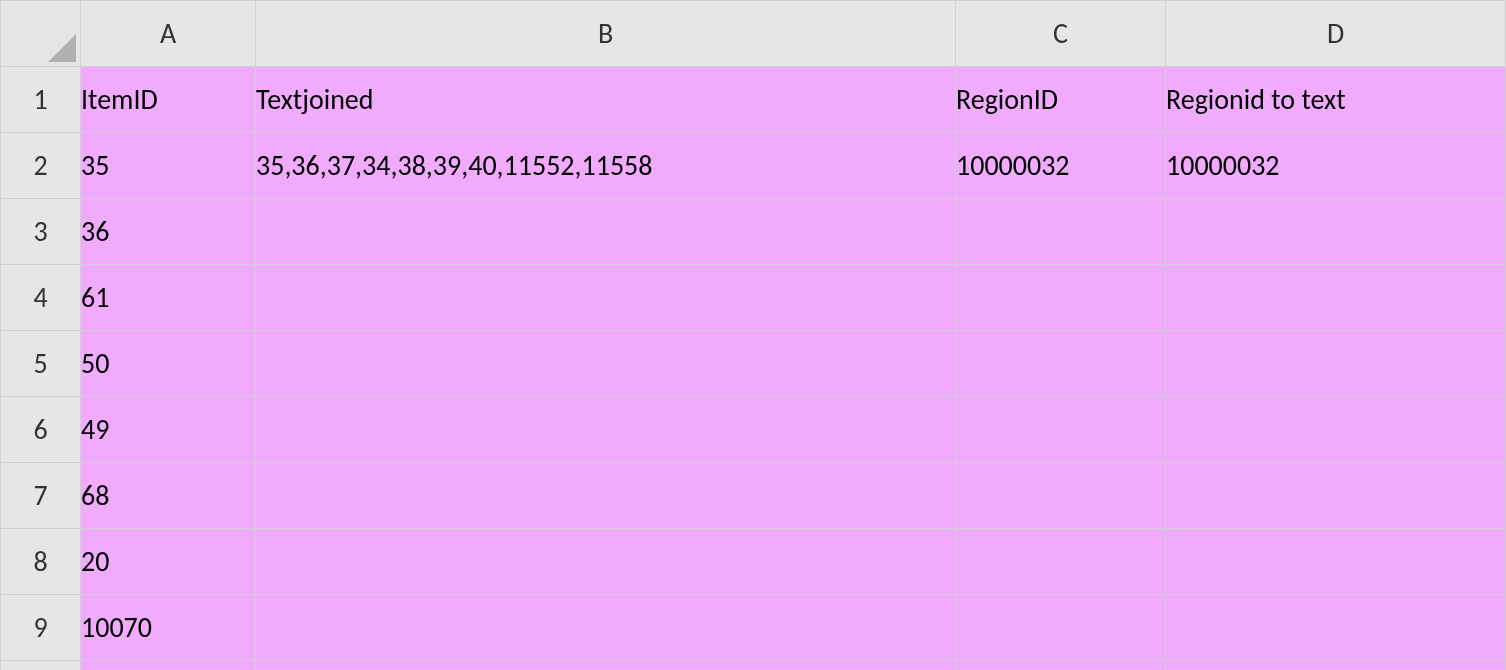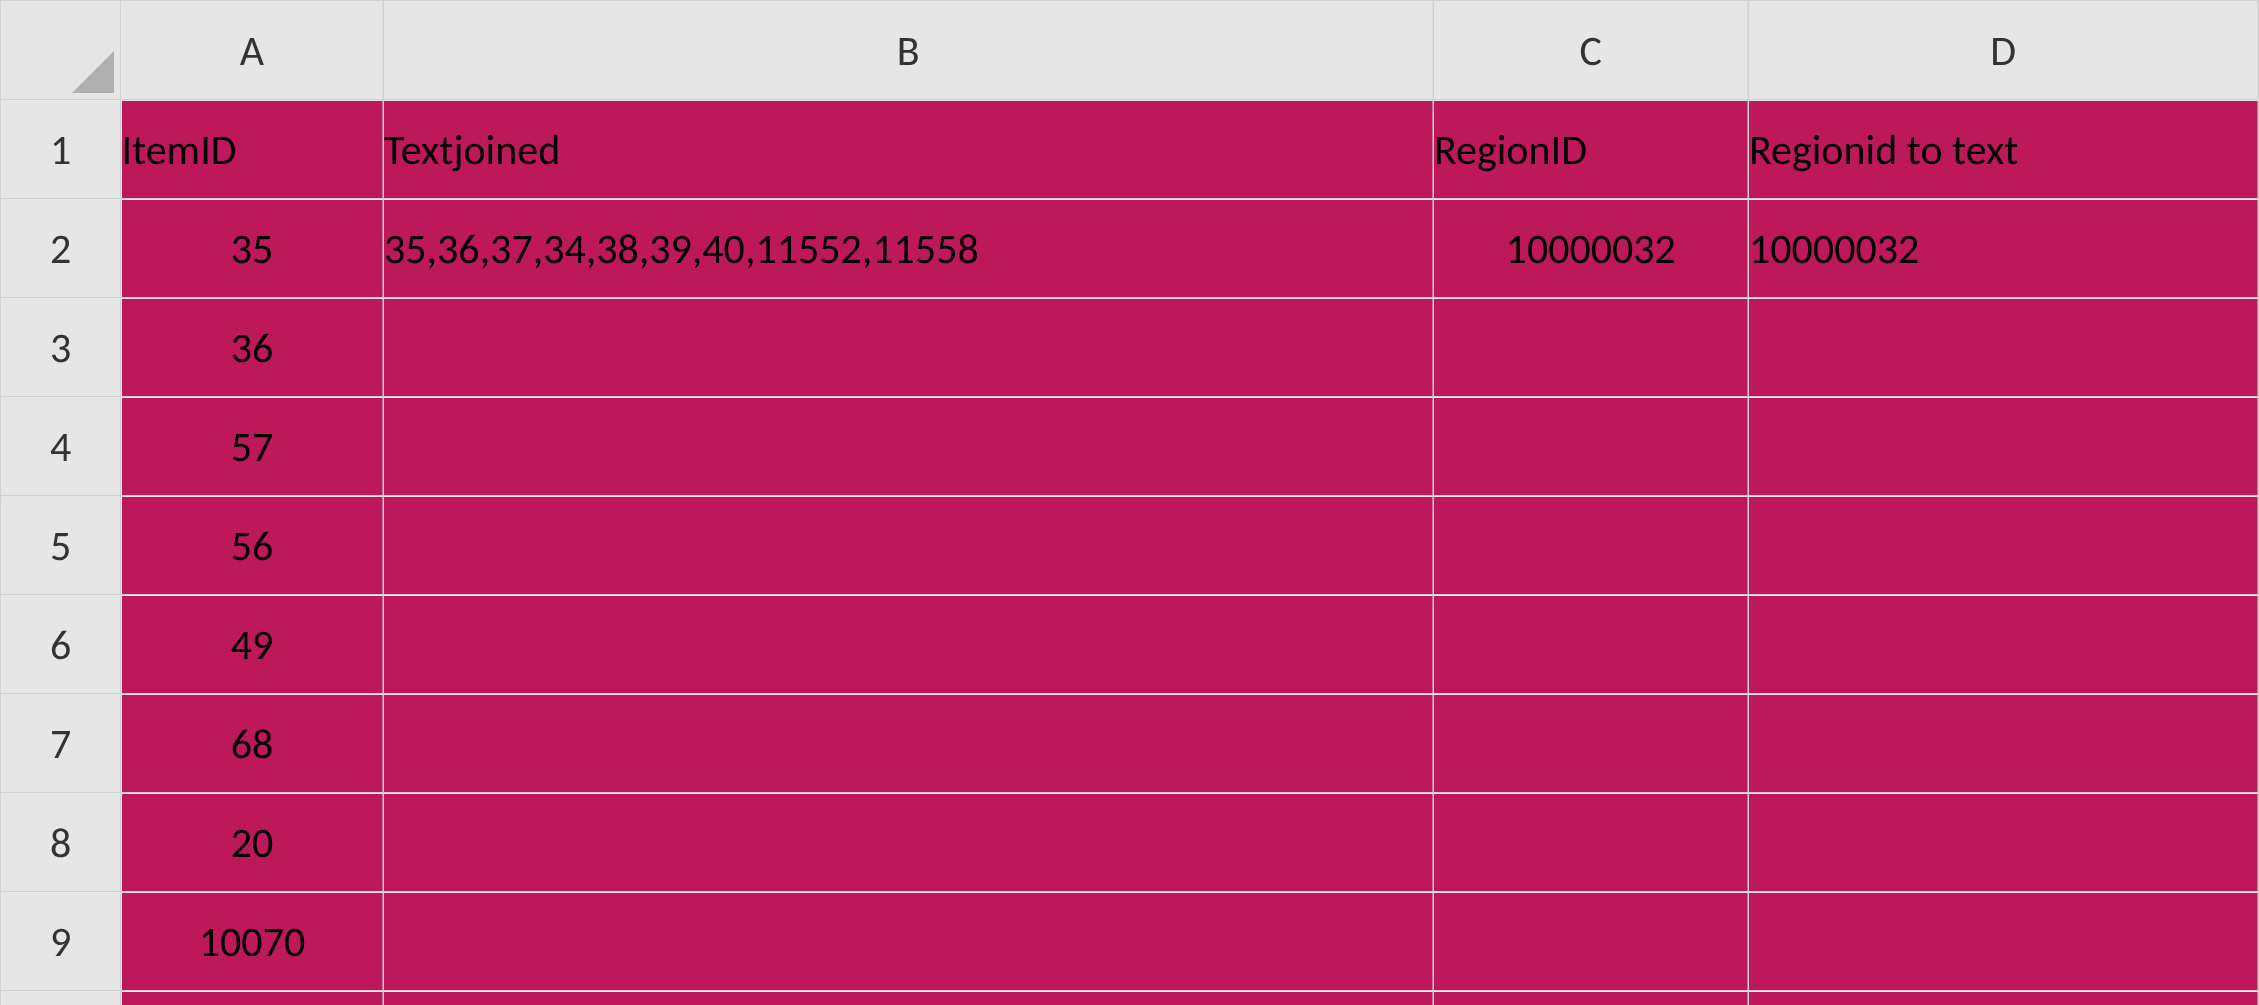--- a/index.html
+++ b/index.html
@@ -53,24 +53,24 @@
     border-color: transparent transparent #b0b0b0 transparent;
   }
   th.rowhdr {
     width: 80px;
     text-align: center;
   }
   td.cell {
     height: 60px;
     padding: 4px 0;
     vertical-align: middle;
-    background: #be185d;
+    background: #f0abfc;
   }
   .txt-left  { text-align: left; }
-  .txt-right { text-align: center; }
+  .txt-right { text-align: left; }
 </style>
 </head>
 <body>
 
 <table class="sheet">
   <colgroup>
     <col class="corner">
     <col class="cA">
     <col class="cB">
     <col class="cC">
@@ -104,28 +104,28 @@
     </tr>
     <tr>
       <th class="rowhdr">3</th>
       <td class="cell txt-right">36</td>
       <td class="cell"></td>
       <td class="cell"></td>
       <td class="cell"></td>
     </tr>
     <tr>
       <th class="rowhdr">4</th>
-      <td class="cell txt-right">57</td>
+      <td class="cell txt-right">61</td>
       <td class="cell"></td>
       <td class="cell"></td>
       <td class="cell"></td>
     </tr>
     <tr>
       <th class="rowhdr">5</th>
-      <td class="cell txt-right">56</td>
+      <td class="cell txt-right">50</td>
       <td class="cell"></td>
       <td class="cell"></td>
       <td class="cell"></td>
     </tr>
     <tr>
       <th class="rowhdr">6</th>
       <td class="cell txt-right">49</td>
       <td class="cell"></td>
       <td class="cell"></td>
       <td class="cell"></td>

